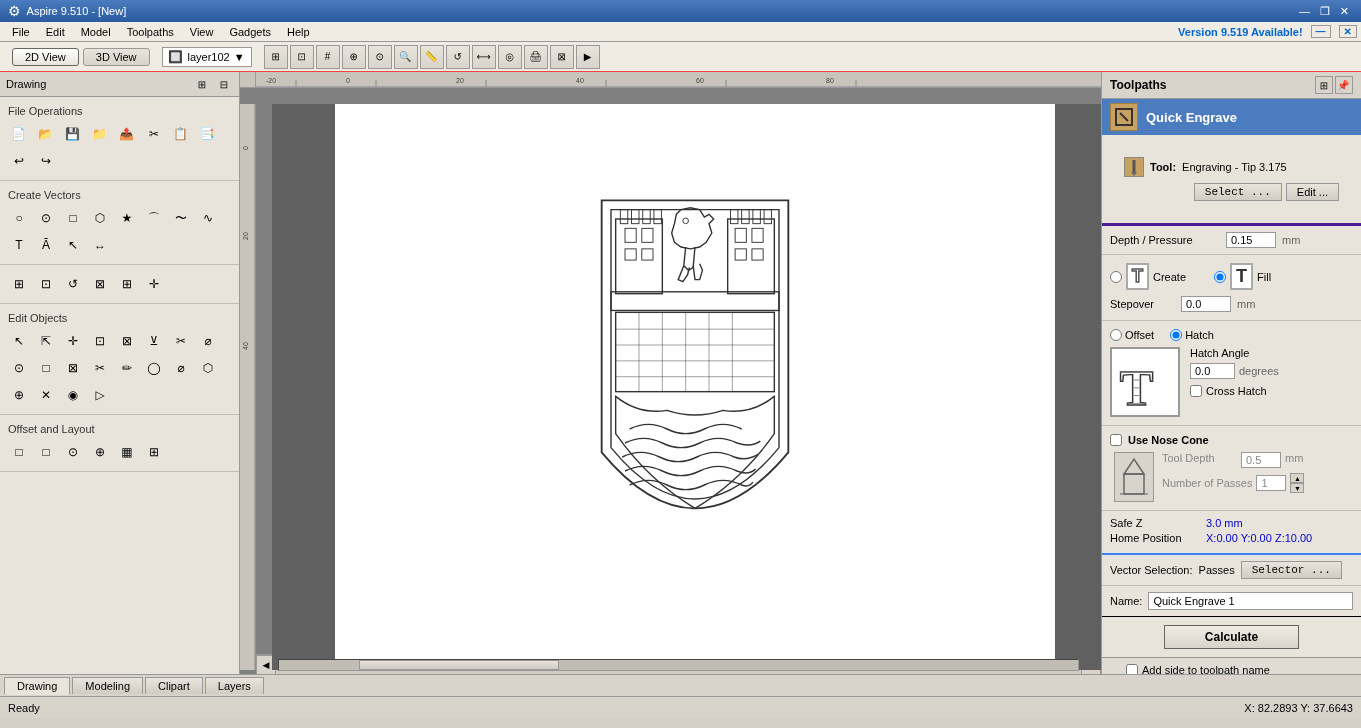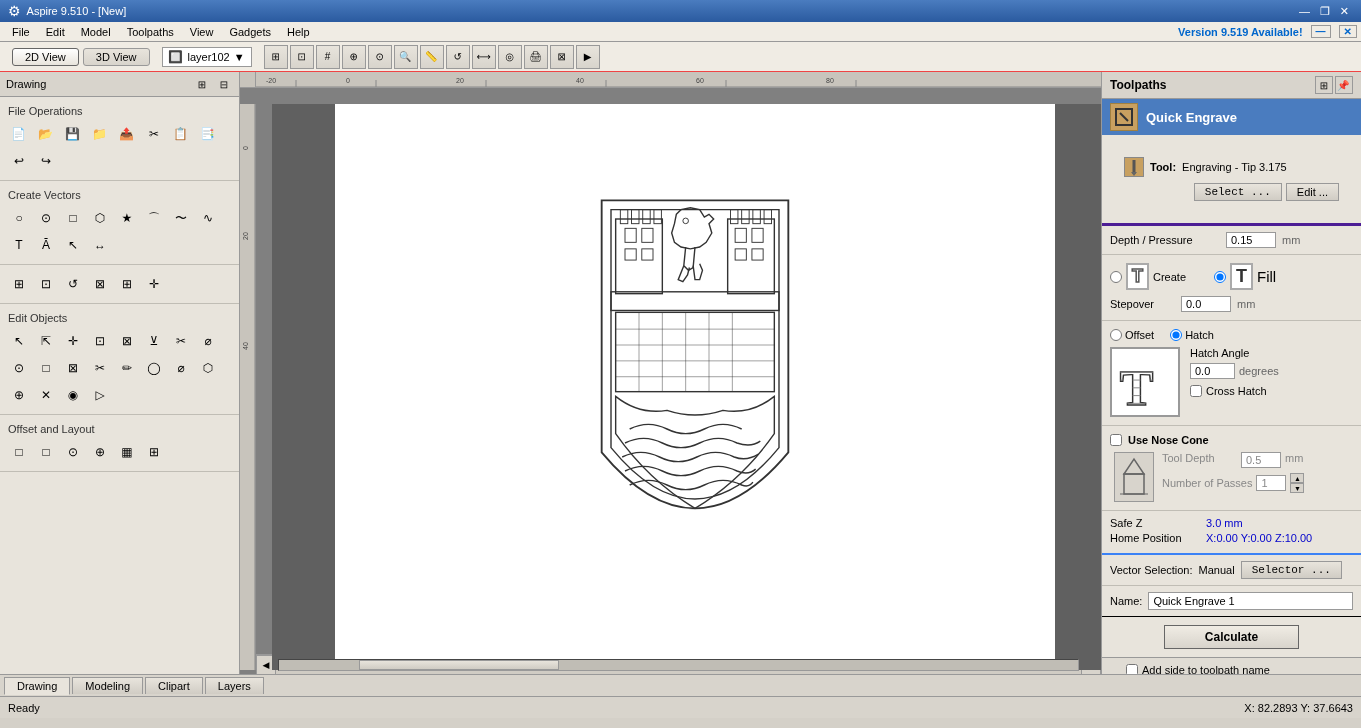--- a/index.html
+++ b/index.html
@@ -412,21 +412,21 @@
     <div class="fill-outline-section">
       <div class="fo-row">
         <div style="display:flex;align-items:center;gap:4px;">
           <input type="radio" name="engraveMode" id="outline" style="">
           <span style="font-size:18px;font-weight:bold;color:transparent;-webkit-text-stroke:1.5px #555;border:2px solid #aaa;padding:1px 4px;background:white;">T</span>
           <label for="outline" style="font-size:11px;">Create</label>
         </div>
         <div style="display:flex;align-items:center;gap:4px;margin-left:20px;">
           <input type="radio" name="engraveMode" id="fill" checked="" style="">
           <span style="font-size:18px;font-weight:bold;color:#333;border:2px solid #aaa;padding:1px 4px;background:white;">T</span>
-          <label for="fill" style="font-size:15px;">Fill</label>
+          <label for="fill" style="font-size:11px;">Fill</label>
         </div>
       </div>
       <div class="stepover-row">
         <span style="font-size:11px; min-width:65px;">Stepover</span>
         <input type="text" class="panel-input" style="width: 50px;" value="0.0">
         <span style="font-size:11px;color:#666;">mm</span>
       </div>
     </div>
 
     <div class="hatch-section">
@@ -515,21 +515,21 @@
       </div>
       <div class="info-row">
         <span style="min-width:90px;">Home Position</span>
         <span class="info-value">X:0.00 Y:0.00 Z:10.00</span>
       </div>
     </div>
 
     <div class="vec-section">
       <div class="vec-row">
         <span>Vector Selection:</span>
-        <span>Manual</span>
+        <span>Passes</span>
         <button class="select-btn">Selector ...</button>
       </div>
     </div>
 
     <div class="name-section">
       <span>Name:</span>
       <input type="text" class="name-input" value="Quick Engrave 1" style="">
     </div>
 
     <div class="calc-section">

